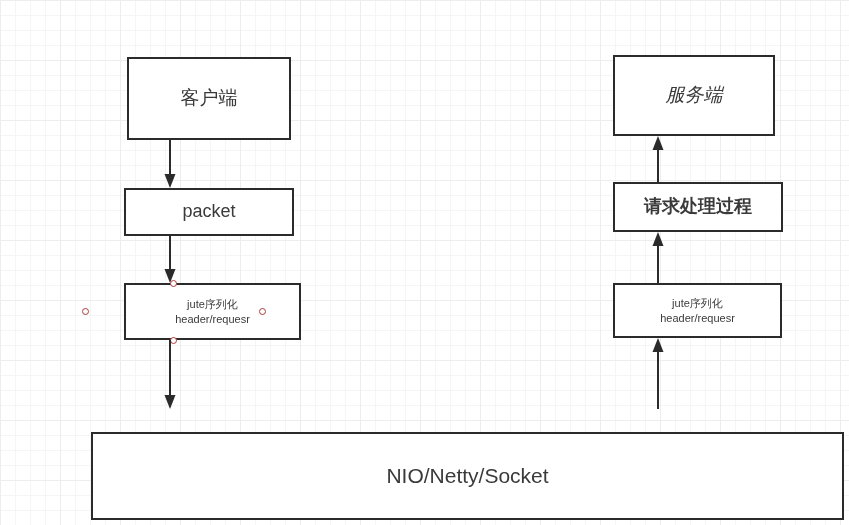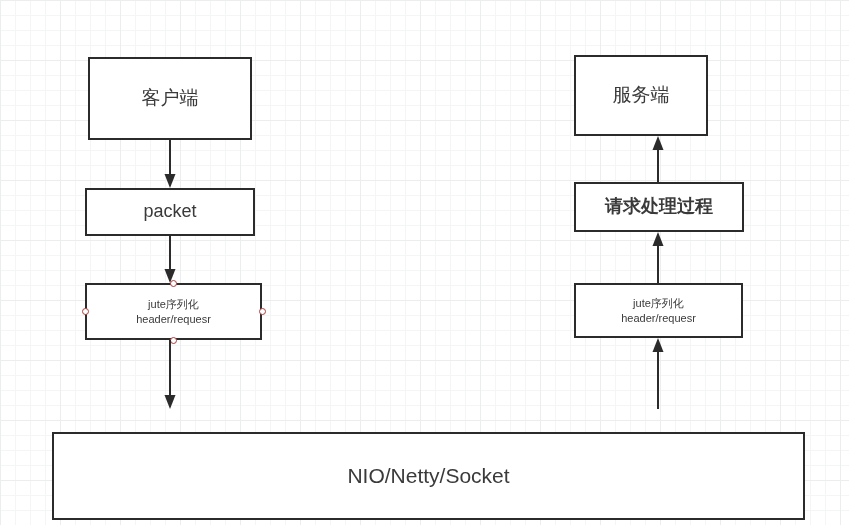--- a/index.html
+++ b/index.html
@@ -27,20 +27,21 @@
     box-sizing: border-box;
     background: #ffffff;
     border: 2px solid #2b2b2b;
     display: flex;
     align-items: center;
     justify-content: center;
     text-align: center;
     color: #3a3a3a;
     line-height: 1.3;
     white-space: pre-line;
+    margin-left: 39px;
   }
   .node-lg { font-size: 19px; }
   .node-md { font-size: 18px; }
   .node-sm { font-size: 11px; }
   .node-wide { font-size: 21px; }
 
   .edge {
     position: absolute;
   }
   .edge svg {
@@ -94,21 +95,21 @@
   <div class="handle" style="left:258.5px; top:308px;"></div>
   <div class="handle" style="left:170px; top:336.5px;"></div>
 
   <div class="edge" style="left:160px; top:340px; width:20px; height:69px;">
     <svg width="20" height="69" viewBox="0 0 20 69">
       <line x1="10" y1="0" x2="10" y2="58" stroke="#2b2b2b" stroke-width="2"></line>
       <polygon points="10,69 4.5,55 15.5,55" fill="#2b2b2b"></polygon>
     </svg>
   </div>
 
-  <div class="node node-lg" style="left:574px; top:55px; width:134px; height:81px;">
+  <div class="node node-lg" style="left:574px; top:55px; width:162px; height:81px;font-style:italic;">
     <span>服务端</span>
   </div>
 
   <div class="edge" style="left:648px; top:136px; width:20px; height:46px;">
     <svg width="20" height="46" viewBox="0 0 20 46">
       <line x1="10" y1="46" x2="10" y2="12" stroke="#2b2b2b" stroke-width="2"></line>
       <polygon points="10,0 4.5,14 15.5,14" fill="#2b2b2b"></polygon>
     </svg>
   </div>
 

